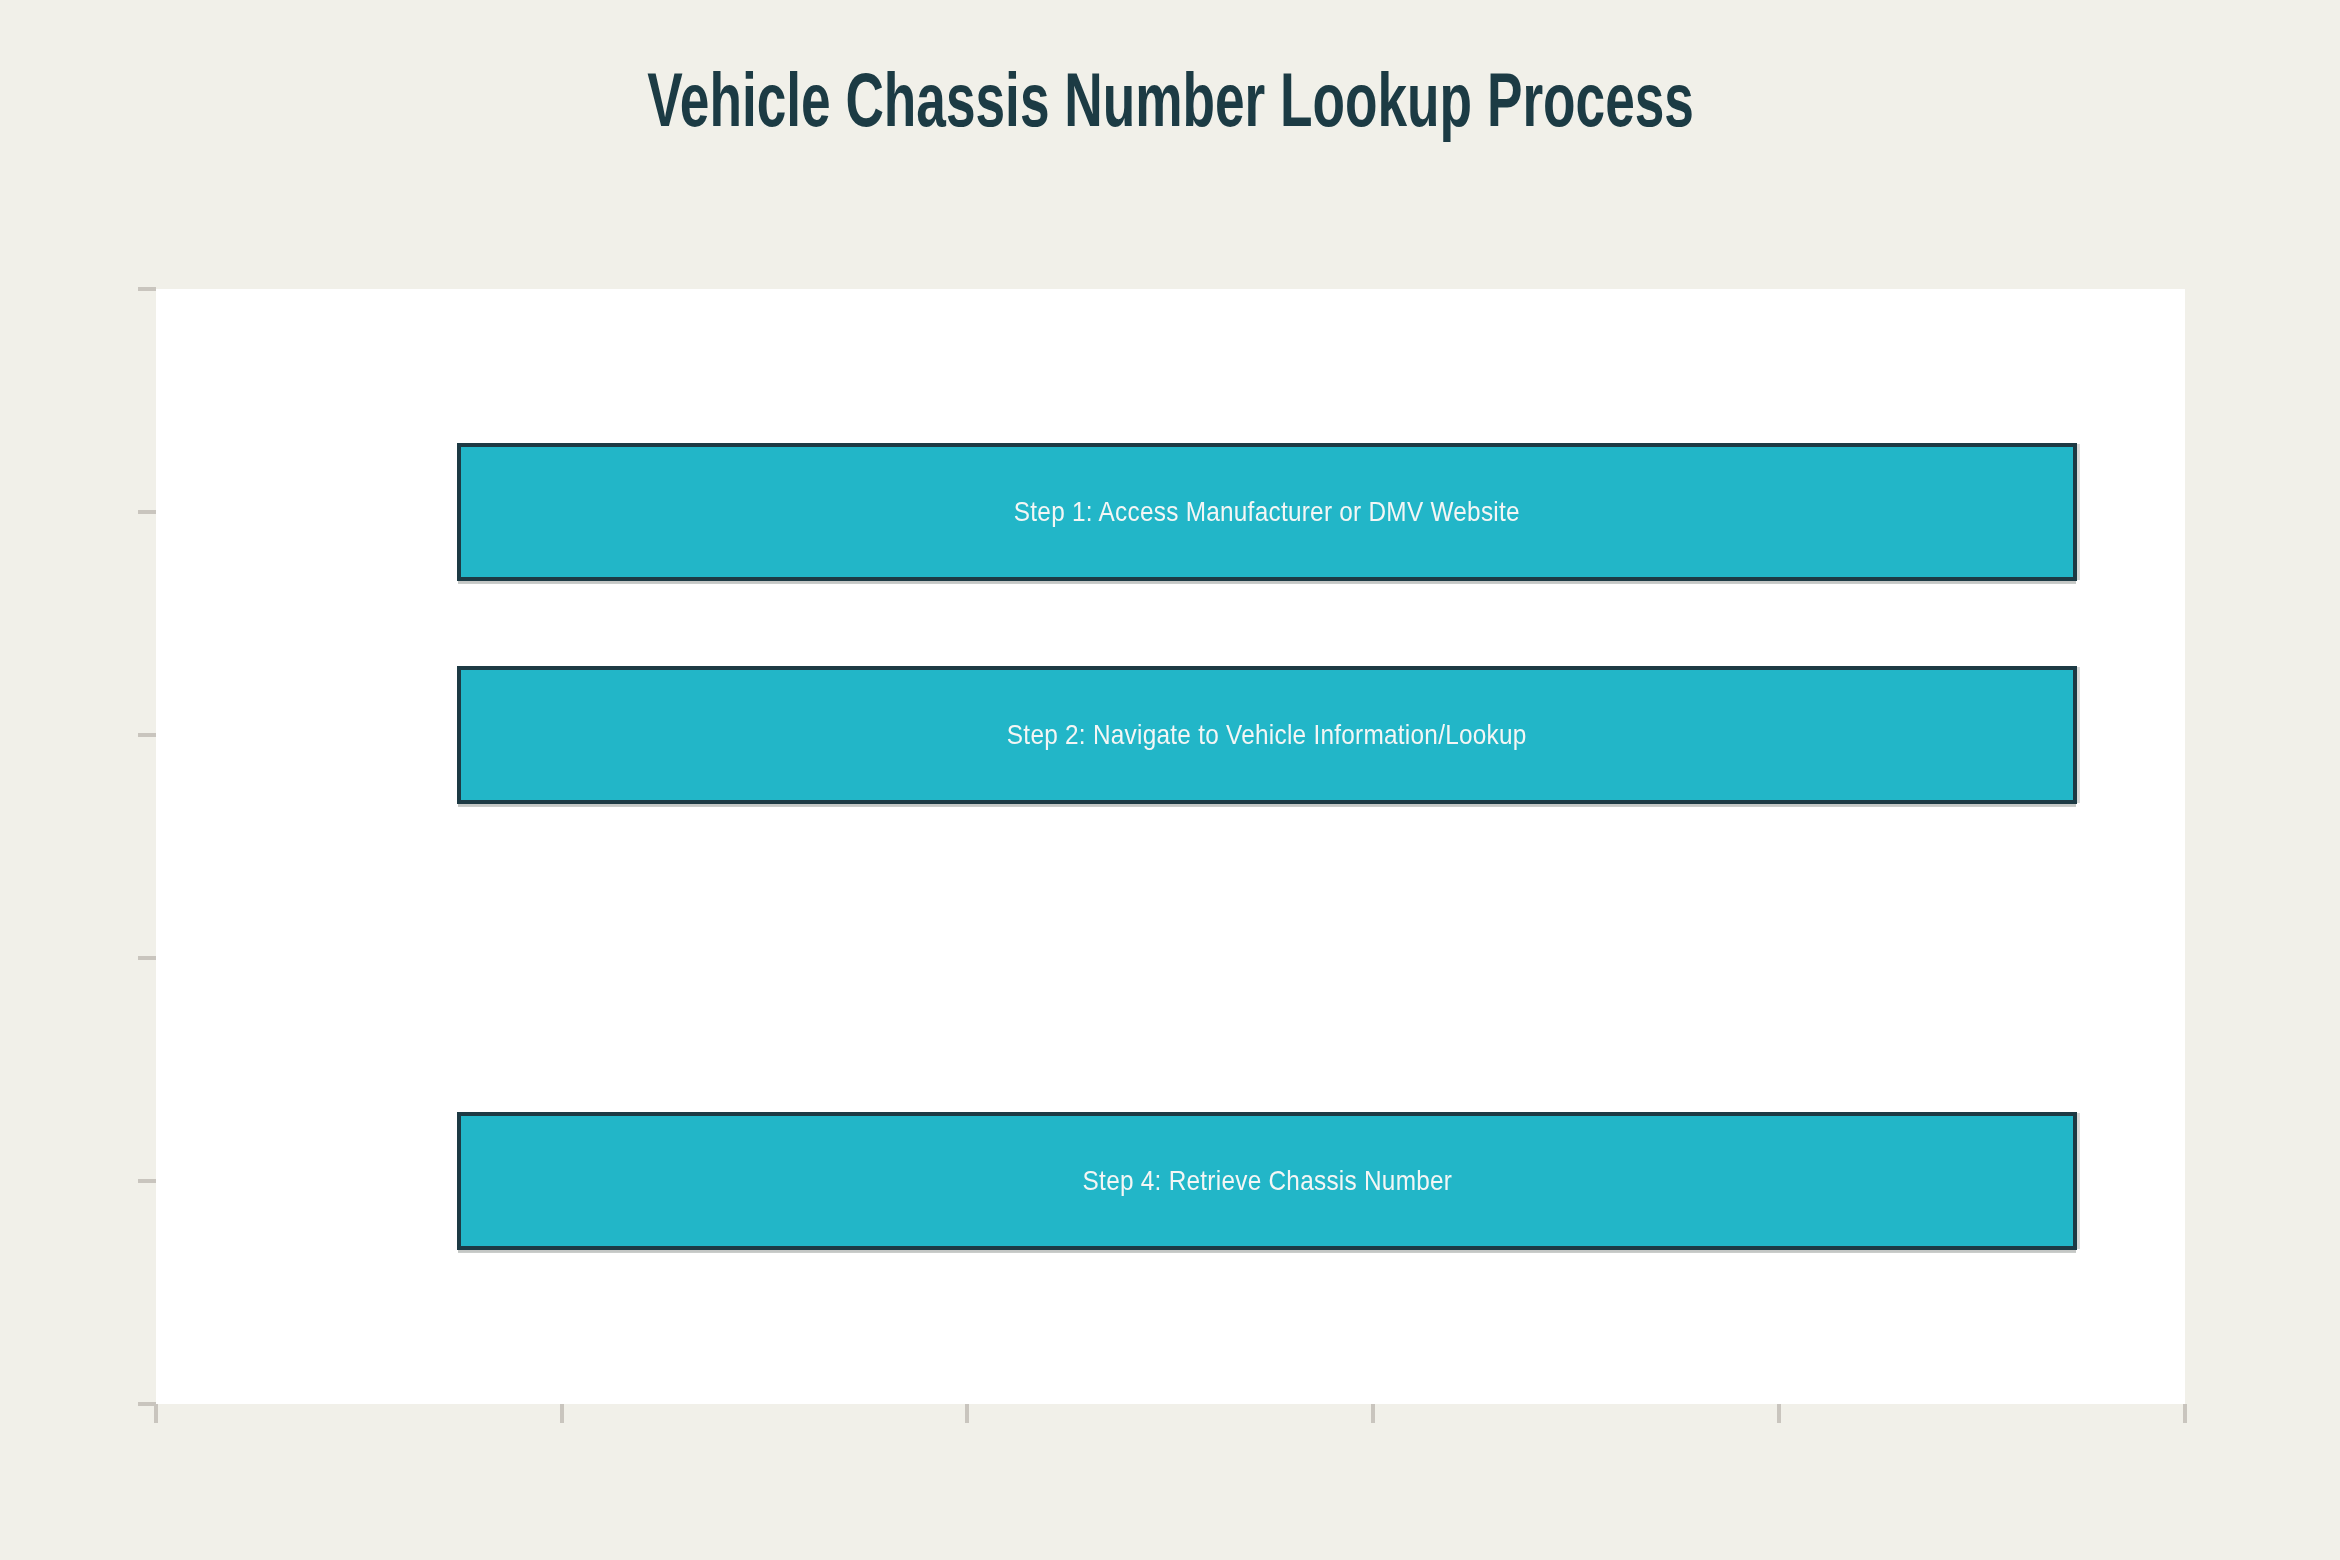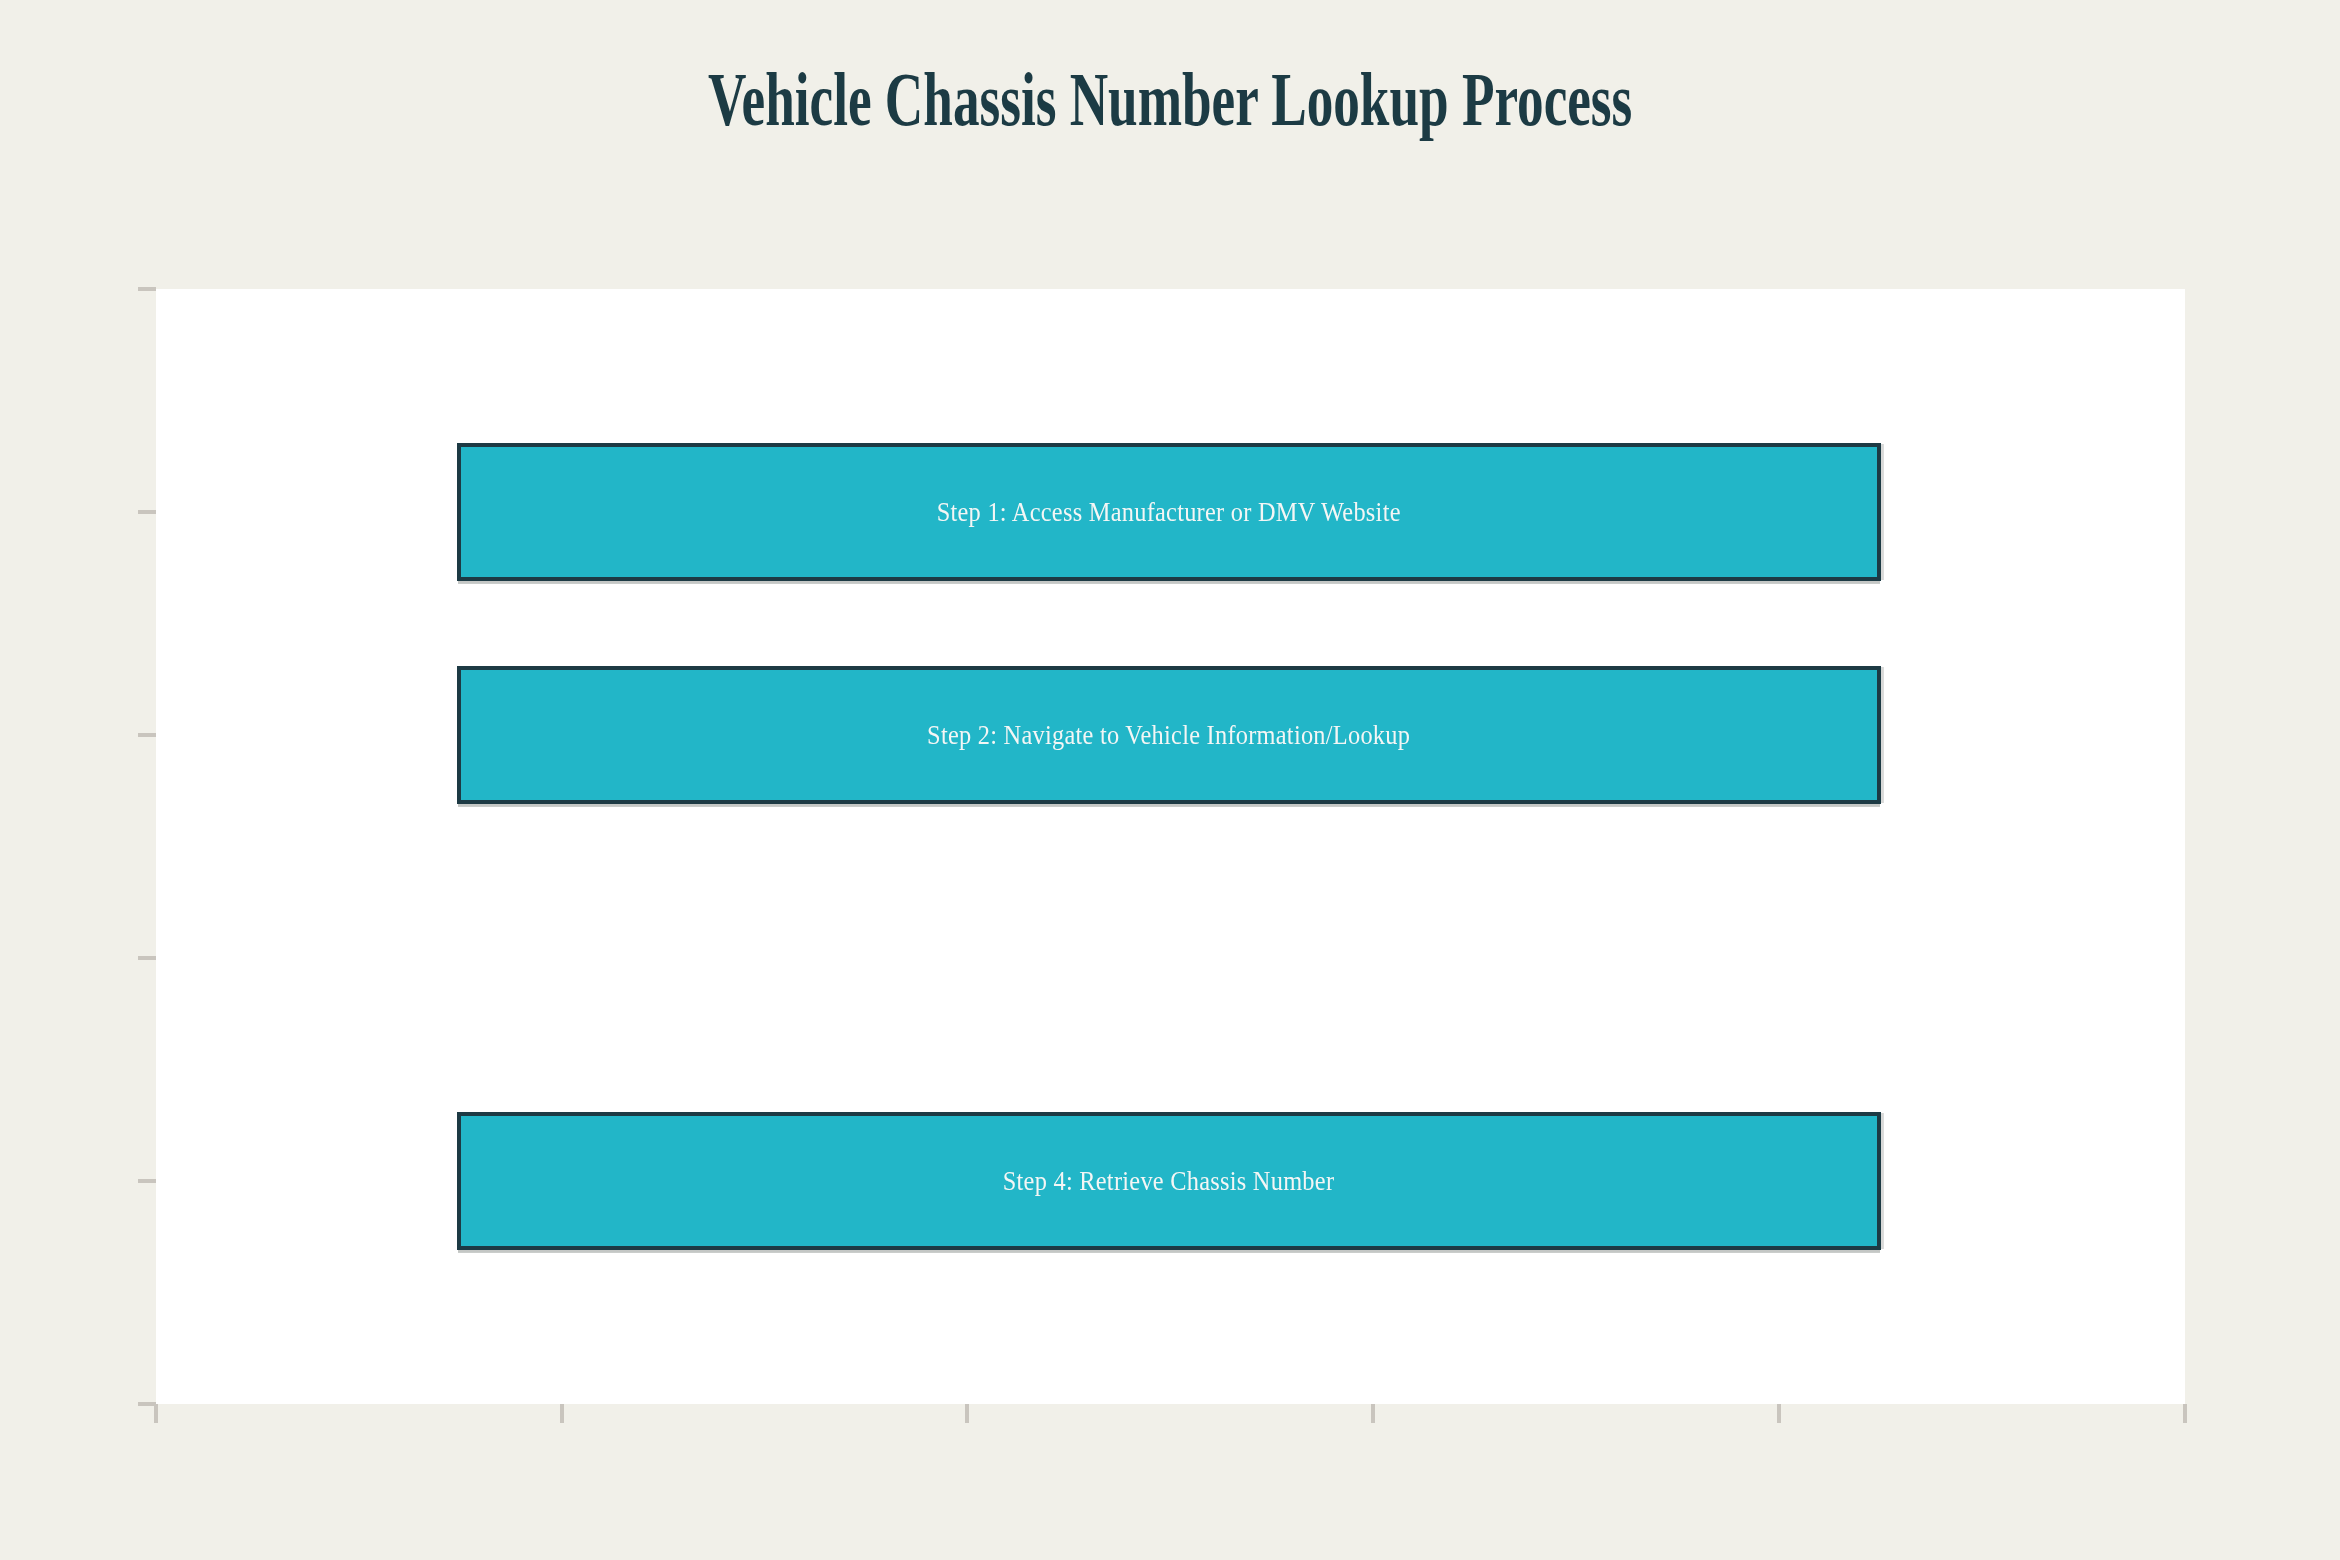--- a/index.html
+++ b/index.html
@@ -16,21 +16,20 @@
   body{
     font-family:"Liberation Sans", sans-serif;
     background:var(--background);
     position:relative;
     overflow:hidden;
   }
   .figure{
     position:absolute;
     inset:0;
     background:var(--background);
-    font-family:Liberation Serif, serif;
   }
   .title{
     position:absolute;
     top:56px;
     left:0;
     right:0;
     text-align:center;
     font-size:76px;
     font-weight:bold;
     color:var(--title-text);
@@ -59,21 +58,21 @@
   .xtick{
     position:absolute;
     bottom:-18.5px;
     width:3.9px;
     height:18.5px;
     background:var(--tick);
   }
   .step-box{
     position:absolute;
     left:301px;
-    width:1424px;
+    width:1620px;
     height:138px;
     background:var(--box-fill);
     border:4.9px solid var(--box-border);
     box-shadow:0 3.9px 0 -1px rgba(125,130,126,0.45), 3.9px 0 0 -1px rgba(125,130,126,0.30);
     display:flex;
     align-items:center;
     justify-content:center;
   }
   .step-label{
     font-size:28px;

